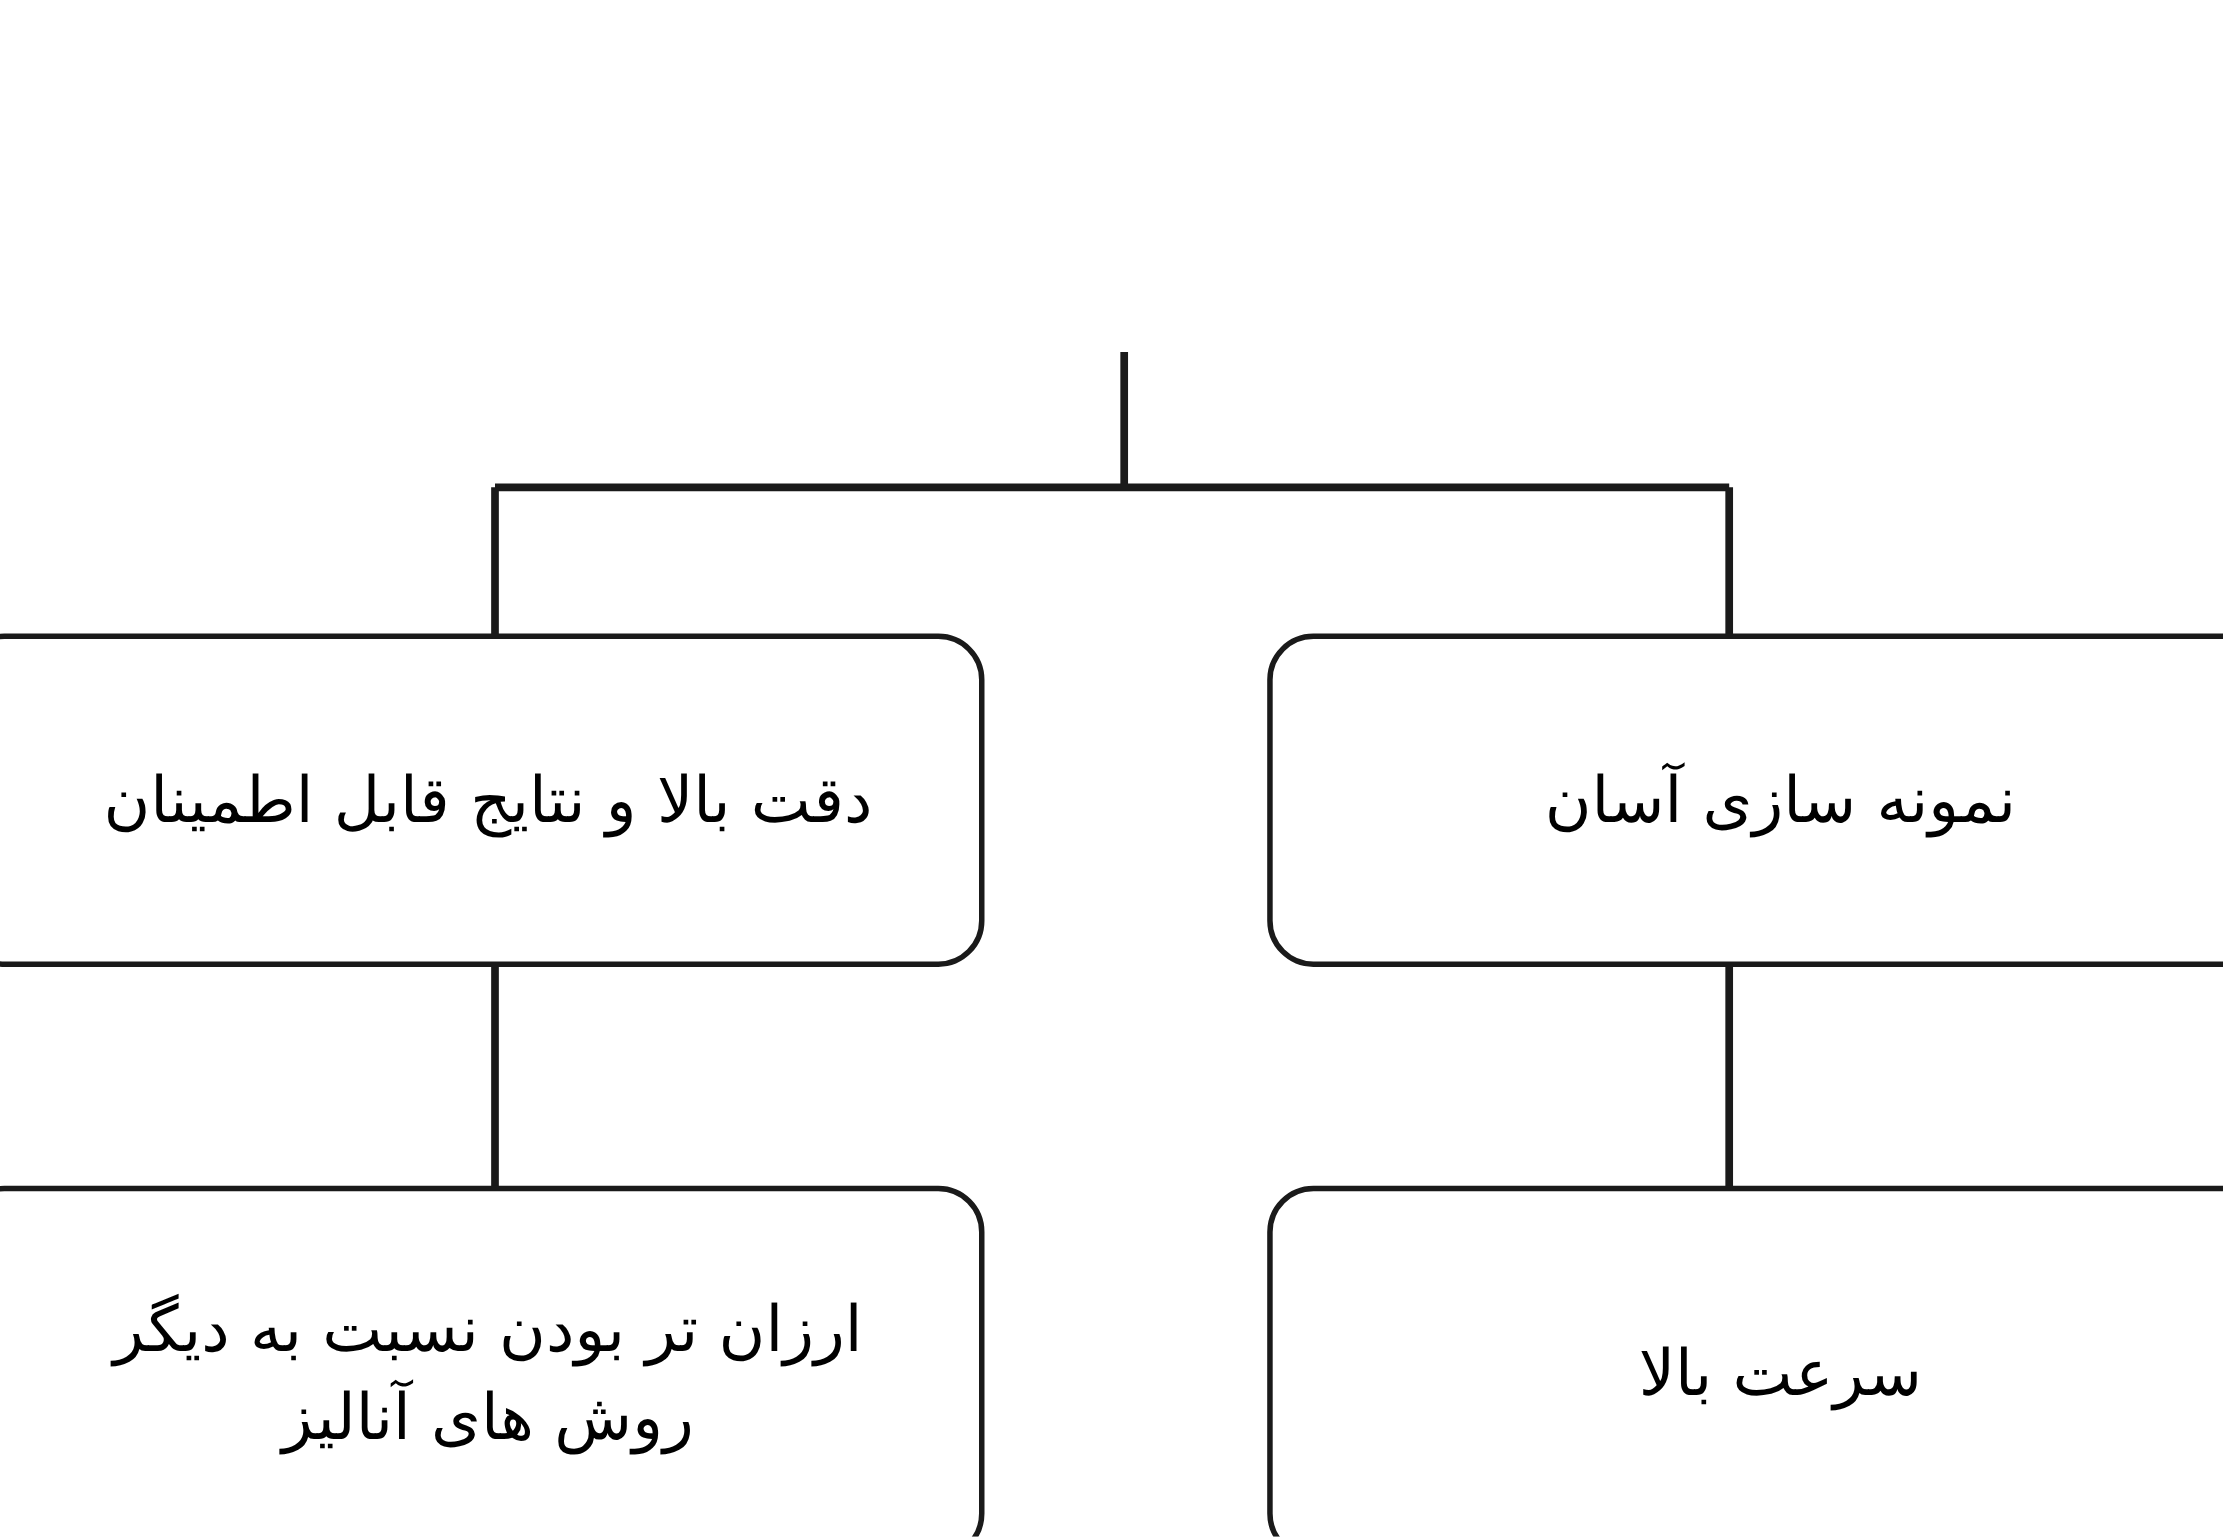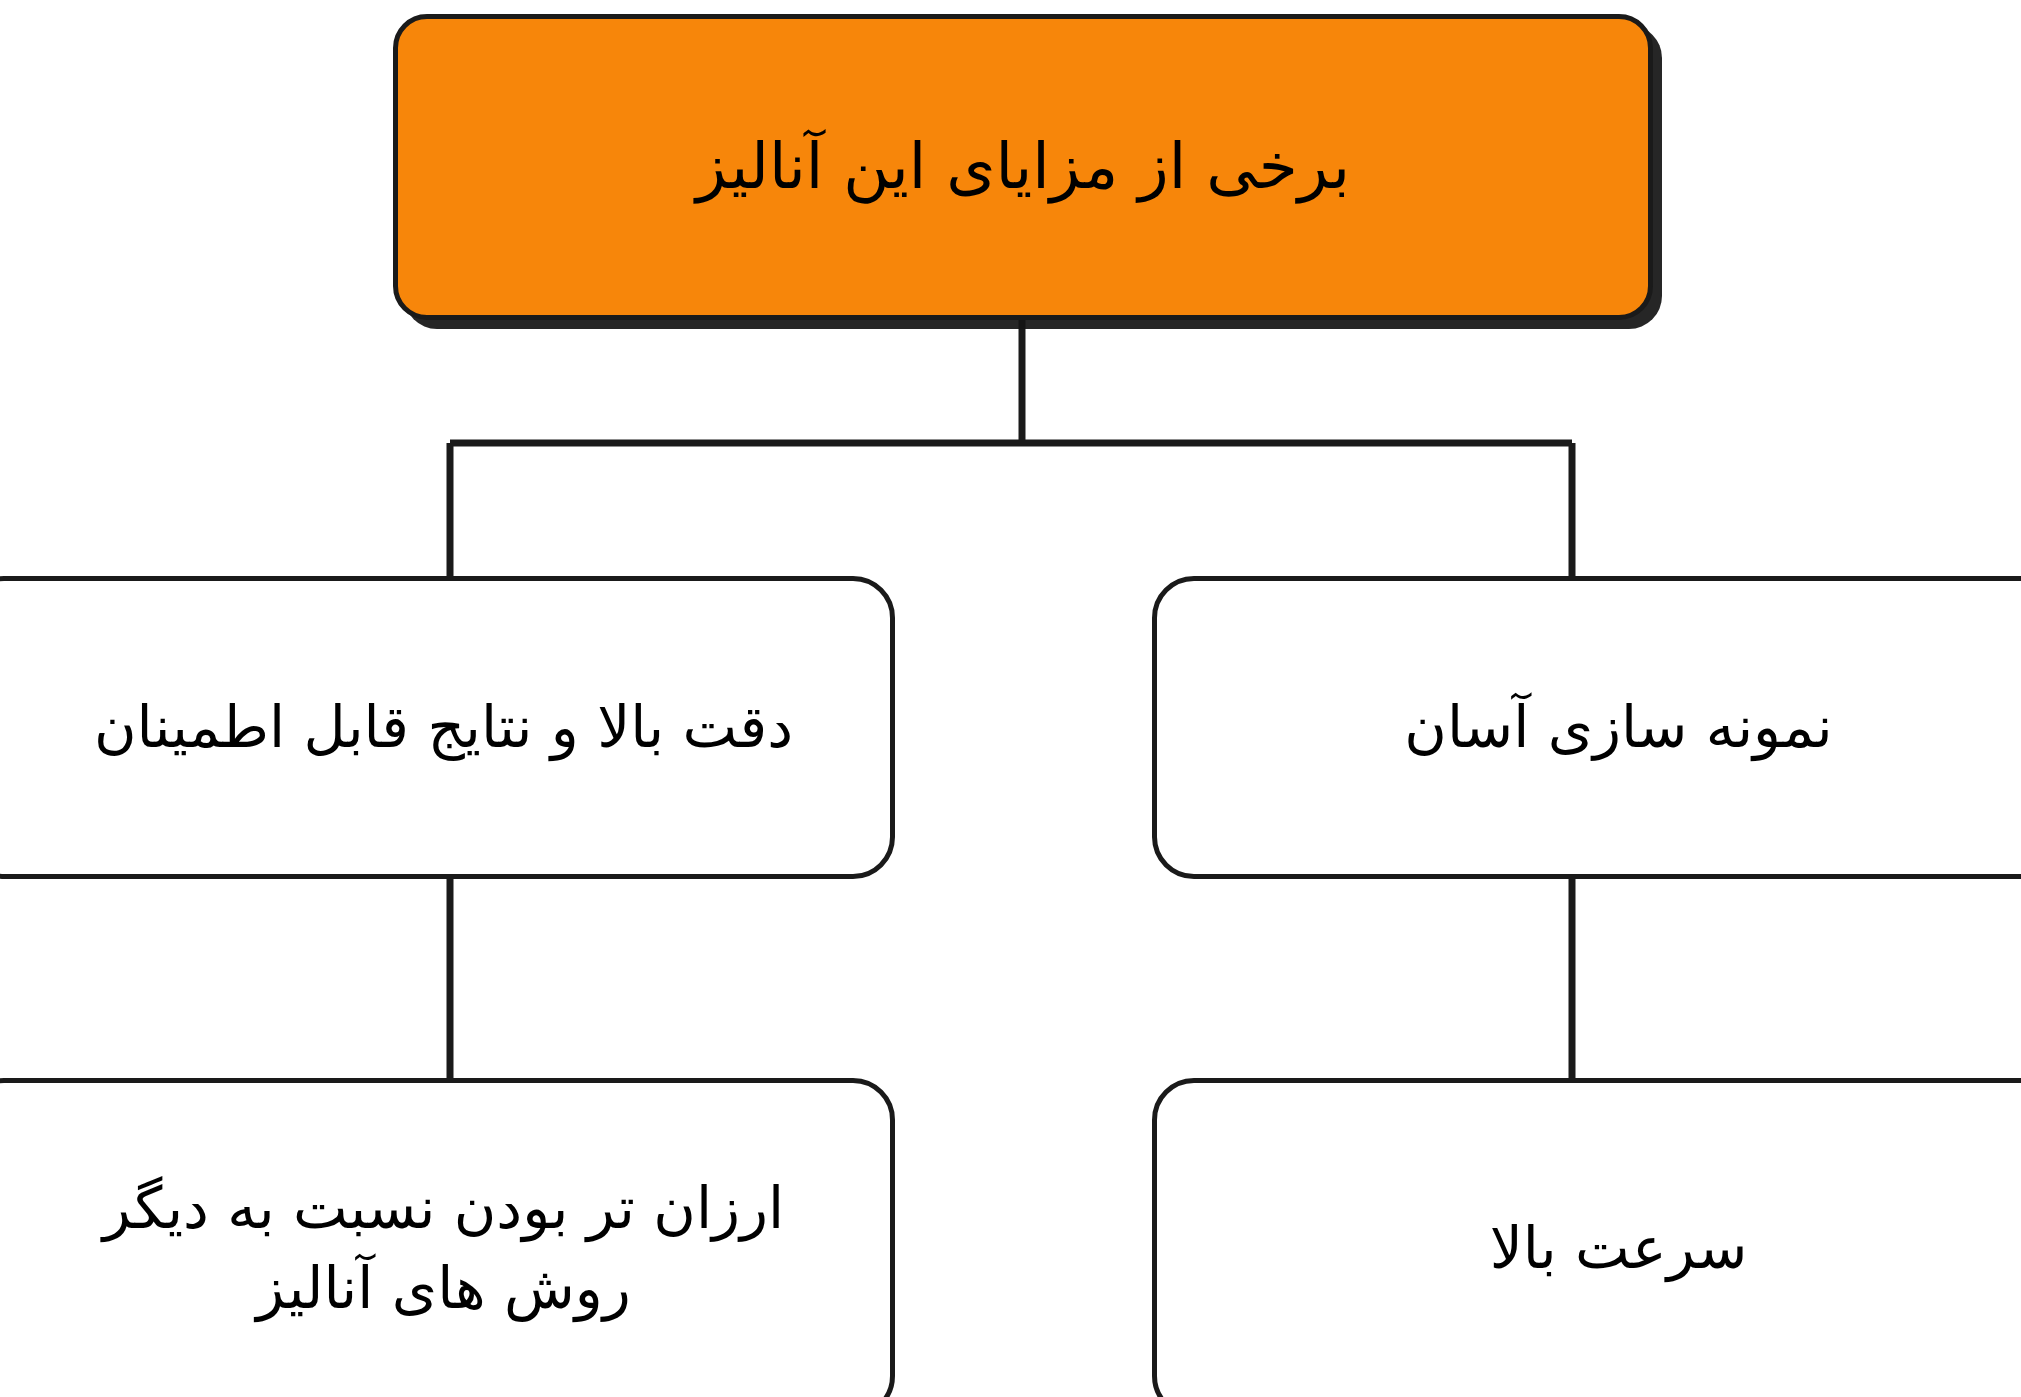--- a/index.html
+++ b/index.html
@@ -120,23 +120,20 @@
       <line x1="450" y1="443" x2="450" y2="580"></line>
 
       <line x1="1572" y1="443" x2="1572" y2="580"></line>
 
       <line x1="450" y1="876" x2="450" y2="1082"></line>
 
       <line x1="1572" y1="876" x2="1572" y2="1082"></line>
     </g>
   </svg>
 
-  <div class="node root">
-    <span class="node-label">برخی از مزایای این آنالیز</span>
-  </div>
 
   <div class="node mid-left">
     <span class="node-label">دقت بالا و نتایج قابل اطمینان</span>
   </div>
 
   <div class="node mid-right">
     <span class="node-label">نمونه سازی آسان</span>
   </div>
 
   <div class="node bot-left">

